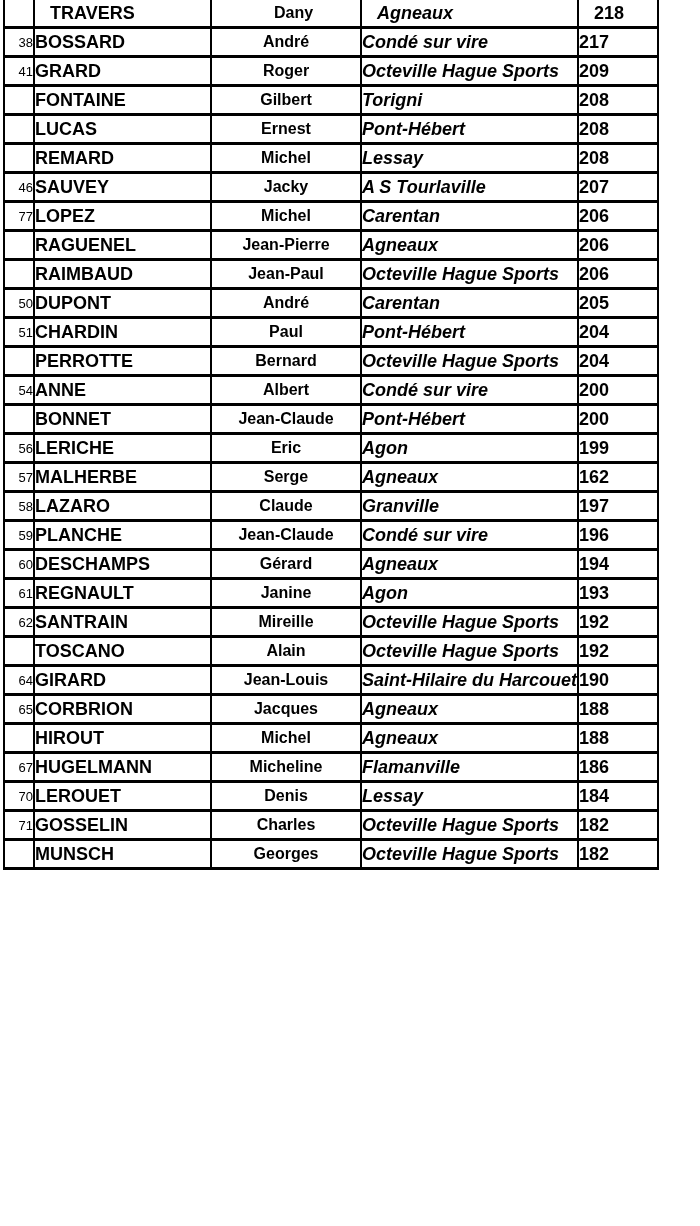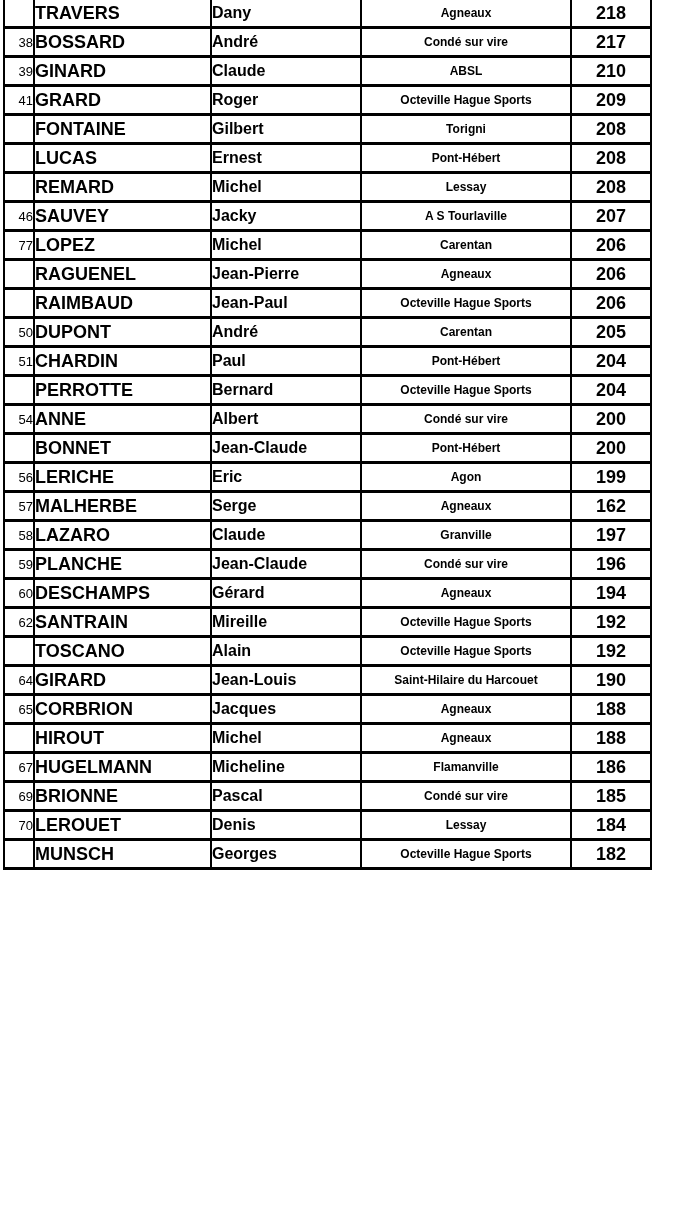--- a/index.html
+++ b/index.html
@@ -35,45 +35,47 @@
     border-bottom-width: 3px;
     height: 26px;
     padding: 0;
     color: #000000;
     overflow: hidden;
     white-space: nowrap;
     vertical-align: middle;
   }
   table.ranking tr:first-child td {
     border-top: 0; 
+    padding-left: 15px;
   }
   td.rank-cell {
     font-size: 13px;
     font-weight: 400;
     text-align: right;
   }
   td.lastname-cell {
     font-size: 18px;
     font-weight: 700;
     text-align: left;
     padding-left: 12px;
   }
   td.firstname-cell {
     font-size: 16px;
     font-weight: 700;
+    text-align: center;
   }
   td.club-cell {
-    font-size: 12px;
+    font-size: 18px;
     font-weight: 700;
-    text-align: center;
+    font-style: italic;
+    text-align: left;
   }
   td.score-cell {
     font-size: 18px;
     font-weight: 700;
-    text-align: center;
   }
 </style>
 </head>
 <body>
 
 <div class="page">
   <div class="table-wrap">
     <table class="ranking">
       <colgroup>
         <col class="c-rank">
@@ -91,27 +93,20 @@
             <td class="score-cell">218</td>
           </tr>
           <tr>
             <td class="rank-cell">38</td>
             <td class="lastname-cell">BOSSARD</td>
             <td class="firstname-cell">André</td>
             <td class="club-cell">Condé sur vire</td>
             <td class="score-cell">217</td>
           </tr>
           <tr>
-            <td class="rank-cell">39</td>
-            <td class="lastname-cell">GINARD</td>
-            <td class="firstname-cell">Claude</td>
-            <td class="club-cell">ABSL</td>
-            <td class="score-cell">210</td>
-          </tr>
-          <tr>
             <td class="rank-cell">41</td>
             <td class="lastname-cell">GRARD</td>
             <td class="firstname-cell">Roger</td>
             <td class="club-cell">Octeville Hague Sports</td>
             <td class="score-cell">209</td>
           </tr>
           <tr>
             <td class="rank-cell"></td>
             <td class="lastname-cell">FONTAINE</td>
             <td class="firstname-cell">Gilbert</td>
@@ -224,20 +219,27 @@
             <td class="score-cell">196</td>
           </tr>
           <tr>
             <td class="rank-cell">60</td>
             <td class="lastname-cell">DESCHAMPS</td>
             <td class="firstname-cell">Gérard</td>
             <td class="club-cell">Agneaux</td>
             <td class="score-cell">194</td>
           </tr>
           <tr>
+            <td class="rank-cell">61</td>
+            <td class="lastname-cell">REGNAULT</td>
+            <td class="firstname-cell">Janine</td>
+            <td class="club-cell">Agon</td>
+            <td class="score-cell">193</td>
+          </tr>
+          <tr>
             <td class="rank-cell">62</td>
             <td class="lastname-cell">SANTRAIN</td>
             <td class="firstname-cell">Mireille</td>
             <td class="club-cell">Octeville Hague Sports</td>
             <td class="score-cell">192</td>
           </tr>
           <tr>
             <td class="rank-cell"></td>
             <td class="lastname-cell">TOSCANO</td>
             <td class="firstname-cell">Alain</td>
@@ -266,32 +268,32 @@
             <td class="score-cell">188</td>
           </tr>
           <tr>
             <td class="rank-cell">67</td>
             <td class="lastname-cell">HUGELMANN</td>
             <td class="firstname-cell">Micheline</td>
             <td class="club-cell">Flamanville</td>
             <td class="score-cell">186</td>
           </tr>
           <tr>
-            <td class="rank-cell">69</td>
-            <td class="lastname-cell">BRIONNE</td>
-            <td class="firstname-cell">Pascal</td>
-            <td class="club-cell">Condé sur vire</td>
-            <td class="score-cell">185</td>
-          </tr>
-          <tr>
             <td class="rank-cell">70</td>
             <td class="lastname-cell">LEROUET</td>
             <td class="firstname-cell">Denis</td>
             <td class="club-cell">Lessay</td>
             <td class="score-cell">184</td>
+          </tr>
+          <tr>
+            <td class="rank-cell">71</td>
+            <td class="lastname-cell">GOSSELIN</td>
+            <td class="firstname-cell">Charles</td>
+            <td class="club-cell">Octeville Hague Sports</td>
+            <td class="score-cell">182</td>
           </tr>
           <tr>
             <td class="rank-cell"></td>
             <td class="lastname-cell">MUNSCH</td>
             <td class="firstname-cell">Georges</td>
             <td class="club-cell">Octeville Hague Sports</td>
             <td class="score-cell">182</td>
           </tr>
         </tbody>
     </table>

